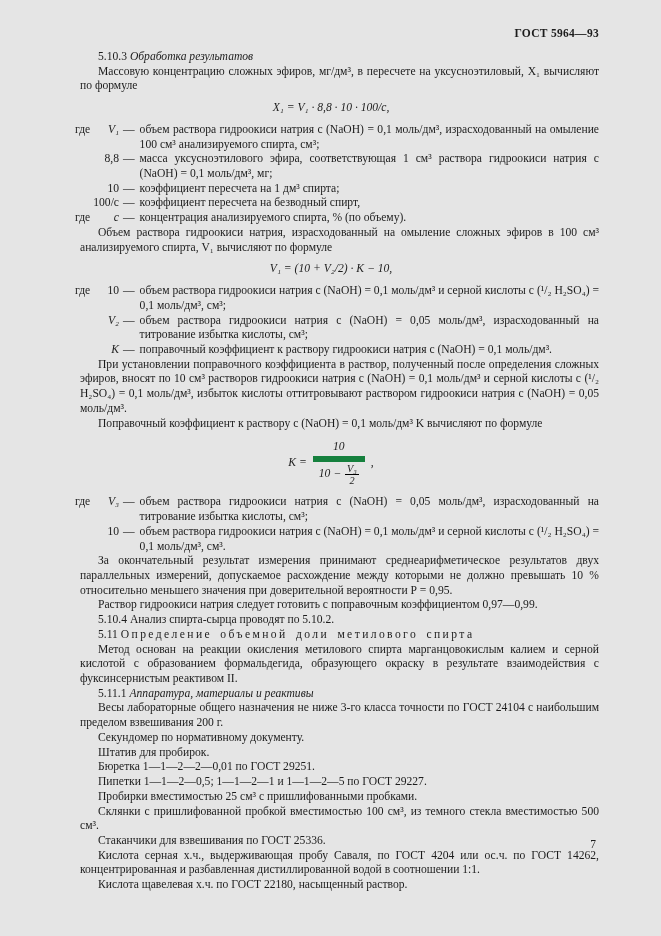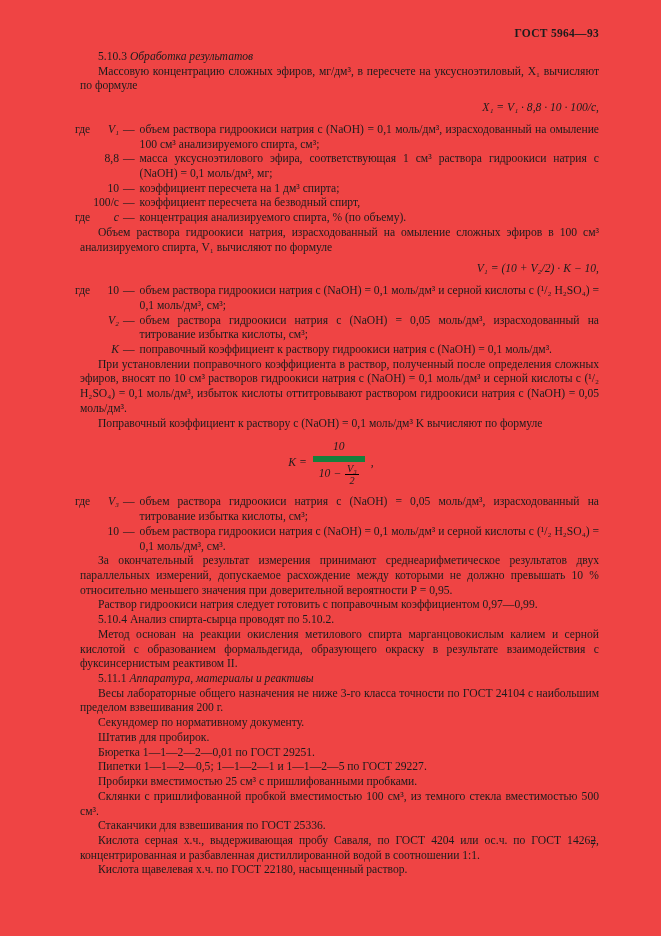--- a/index.html
+++ b/index.html
@@ -2,34 +2,34 @@
 <html><head>
 <meta charset="utf-8">
 <style>
   * { margin: 0; padding: 0; box-sizing: border-box; }
   html, body { background: #ffffff; }
   body {
     width: 661px; height: 936px;
     font-family: "Liberation Serif", "DejaVu Serif", serif;
     color: #1c1c1c;
   }
-  .page { position: relative; width: 661px; height: 936px; background: #ef4444; overflow: hidden; }
+  .page { position: relative; width: 661px; height: 936px; background: #e5e5e5; overflow: hidden; }
   .doc-header {
     position: absolute; top: 27px; right: 62px;
     font-weight: bold; font-size: 11.5px; letter-spacing: 0.3px;
   }
   .content {
     position: absolute; left: 63px; top: 50px; width: 536px;
     font-size: 11.6px; line-height: 1.27; text-align: justify;
   }
   .para { text-indent: 18px; margin-left: 17px; }
   .italic { font-style: italic; }
   .spaced { letter-spacing: 2.4px; word-spacing: 3px; }
   .formula {
-    text-indent: 0; text-align: right; margin: 7px 0;
+    text-indent: 0; text-align: center; margin: 7px 0;
     font-style: italic;
   }
   .formula-flex {
     display: flex; justify-content: center; align-items: center;
     gap: 6px; margin: 9px 0; font-style: italic; text-indent: 0;
   }
   .def-item { display: flex; text-indent: 0; }
   .def-term { display: flex; justify-content: space-between; width: 44px; flex-shrink: 0; margin-left: 12px; }
   .def-dash { padding: 0 5px 0 4px; flex-shrink: 0; }
   .def-text { flex: 1; text-align: justify; }
@@ -163,20 +163,21 @@
           </span>
           <span class="def-dash">—</span>
           <span class="def-text">объем раствора гидроокиси натрия с (NaOH) = 0,1 моль/дм³ и серной кислоты с (¹/₂ H₂SO₄) = 0,1 моль/дм³, см³.</span>
       </div>
     </div>
 
     <p class="para">За окончательный результат измерения принимают среднеарифметическое результатов двух параллельных измерений, допускаемое расхождение между которыми не должно превышать 10 % относительно меньшего значения при доверительной вероятности Р = 0,95.</p>
     <p class="para">Раствор гидроокиси натрия следует готовить с поправочным коэффициентом 0,97—0,99.</p>
     <p class="para">5.10.4 Анализ спирта-сырца проводят по 5.10.2.</p>
 
+    <p class="para"><span>5.11</span> <span class="spaced">Определение объемной доли метилового спирта</span></p>
 
     <p class="para">Метод основан на реакции окисления метилового спирта марганцовокислым калием и серной кислотой с образованием формальдегида, образующего окраску в результате взаимодействия с фуксинсернистым реактивом II.</p>
 
     <p class="para"><span>5.11.1</span> <span class="italic">Аппаратура, материалы и реактивы</span></p>
 
     <p class="para">Весы лабораторные общего назначения не ниже 3-го класса точности по ГОСТ 24104 с наибольшим пределом взвешивания 200 г.</p>
     <p class="para">Секундомер по нормативному документу.</p>
     <p class="para">Штатив для пробирок.</p>
     <p class="para">Бюретка 1—1—2—2—0,01 по ГОСТ 29251.</p>
     <p class="para">Пипетки 1—1—2—0,5; 1—1—2—1 и 1—1—2—5 по ГОСТ 29227.</p>

